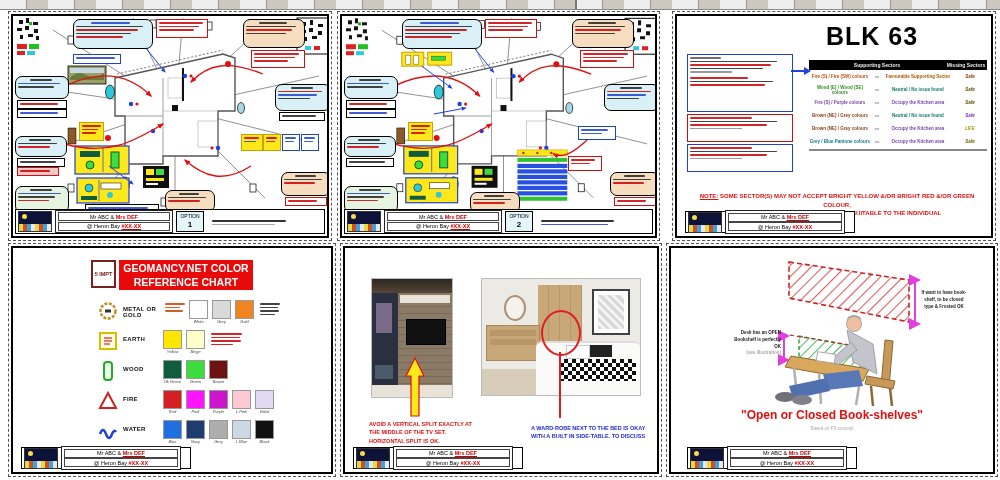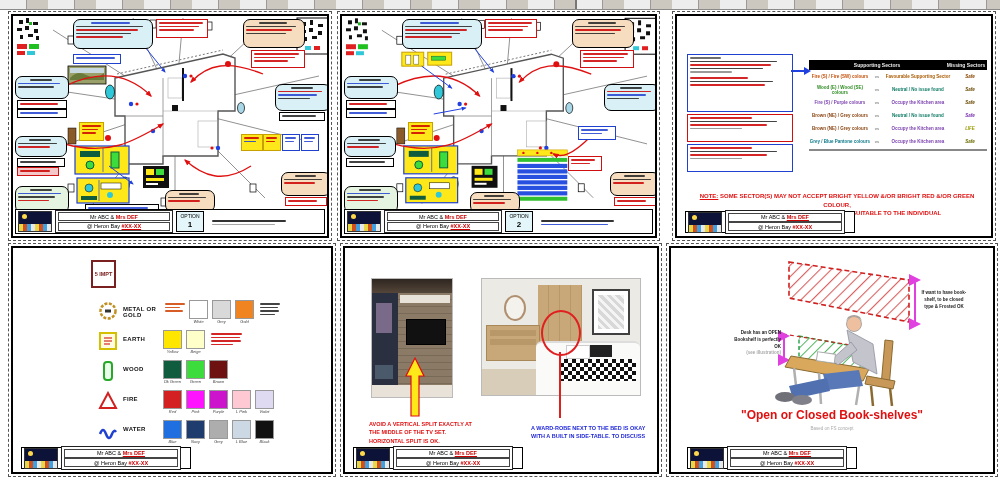--- a/index.html
+++ b/index.html
@@ -597,20 +597,21 @@
       <div class="fnotes">
         <i class="tl" style="width:66%;color:#111"></i>
             <i class="tl" style="width:60%;color:#2040d0"></i>
       </div>
     </div>
   </div>
   </div>
 
   <div class="cut" style="left:672px;top:11px;width:322px;height:228px;">
   <div class="page">
+    <div class="blk-title">BLK 63</div>
 
     <div class="co blueb" style="left:10px;top:38px;width:104px;height:56px;border-width:1.5px;">
       <i class="tl" style="width:30%;color:#555"></i>
           <i class="tl" style="width:84%;color:#222"></i>
       <i class="tl" style="width:78%;color:#c00"></i>
           <i class="tl" style="width:70%;color:#222"></i>
       <i class="tl" style="width:40%;color:#888"></i>
           <i class="tl" style="width:56%;color:#c00;margin-top:4px"></i>
       <i class="tl" style="width:80%;color:#222"></i>
           <i class="tl" style="width:72%;color:#c00"></i>
@@ -688,20 +689,24 @@
         <div class="row"><span>Mr ABC &amp; </span><span class="hl">Mrs DEF</span></div>
         <div class="row"><span>@ Heron Bay </span><span class="hl">#XX-XX</span></div>
       </div>
     </div>
   </div>
   </div>
 
   <div class="cut" style="left:8px;top:243px;width:326px;height:232px;">
   <div class="page">
     <div class="cc-badge">5 IMPT</div>
+    <div class="cc-banner">
+      <span>GEOMANCY.NET COLOR</span>
+          <span>REFERENCE CHART</span>
+    </div>
 
     <div class="cc-row" style="top:52px;">
       <span class="cc-ic">
         <svg width="20" height="20">
               <circle cx="10" cy="10" r="7.5" fill="none" stroke="#c09020" stroke-width="2.5" stroke-dasharray="3,1.5"></circle>
               <rect x="7" y="8.5" width="6" height="3" fill="#333"></rect>
             </svg>
       </span>
       <span class="cc-label">METAL OR GOLD</span>
       <span class="ccnote">

